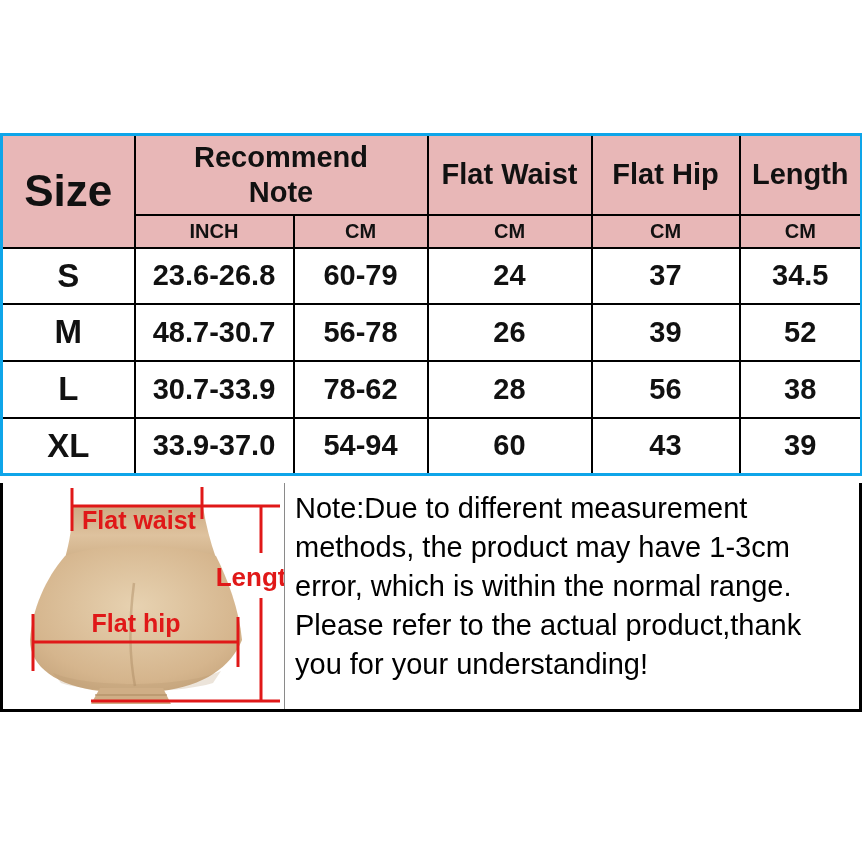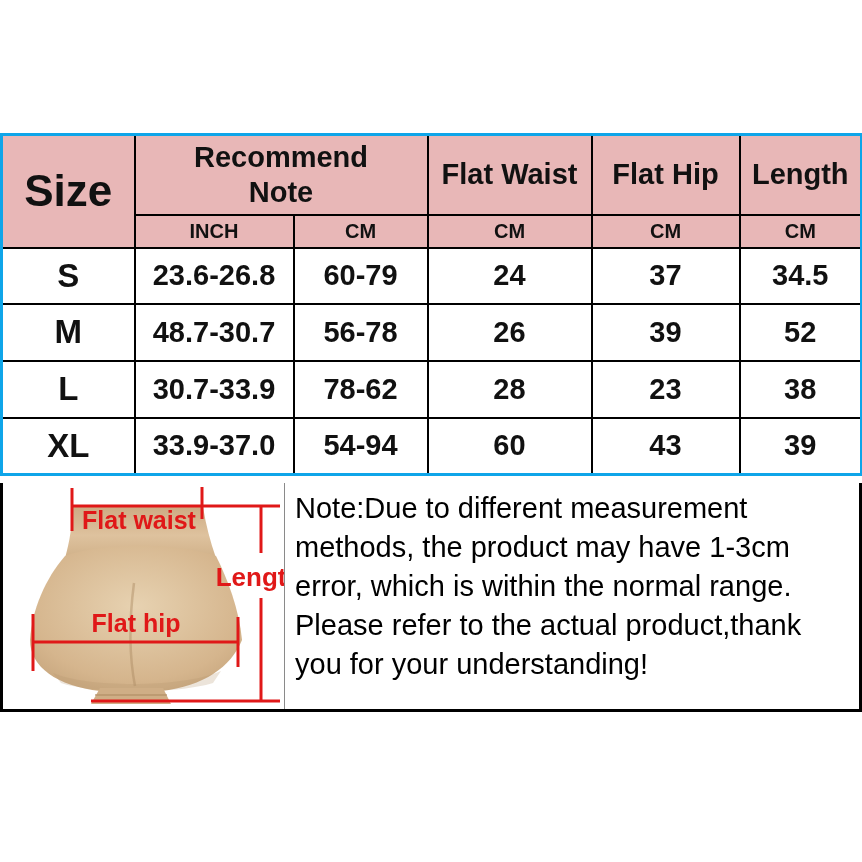--- a/index.html
+++ b/index.html
@@ -109,21 +109,21 @@
         <td class="val-cell">56-78</td>
         <td class="val-cell">26</td>
         <td class="val-cell">39</td>
         <td class="val-cell">52</td>
       </tr>
       <tr class="drow">
         <td class="size-cell">L</td>
         <td class="val-cell">30.7-33.9</td>
         <td class="val-cell">78-62</td>
         <td class="val-cell">28</td>
-        <td class="val-cell">23</td>
+        <td class="val-cell">56</td>
         <td class="val-cell">38</td>
       </tr>
       <tr class="drow">
         <td class="size-cell">XL</td>
         <td class="val-cell">33.9-37.0</td>
         <td class="val-cell">54-94</td>
         <td class="val-cell">60</td>
         <td class="val-cell">43</td>
         <td class="val-cell">39</td>
       </tr>

